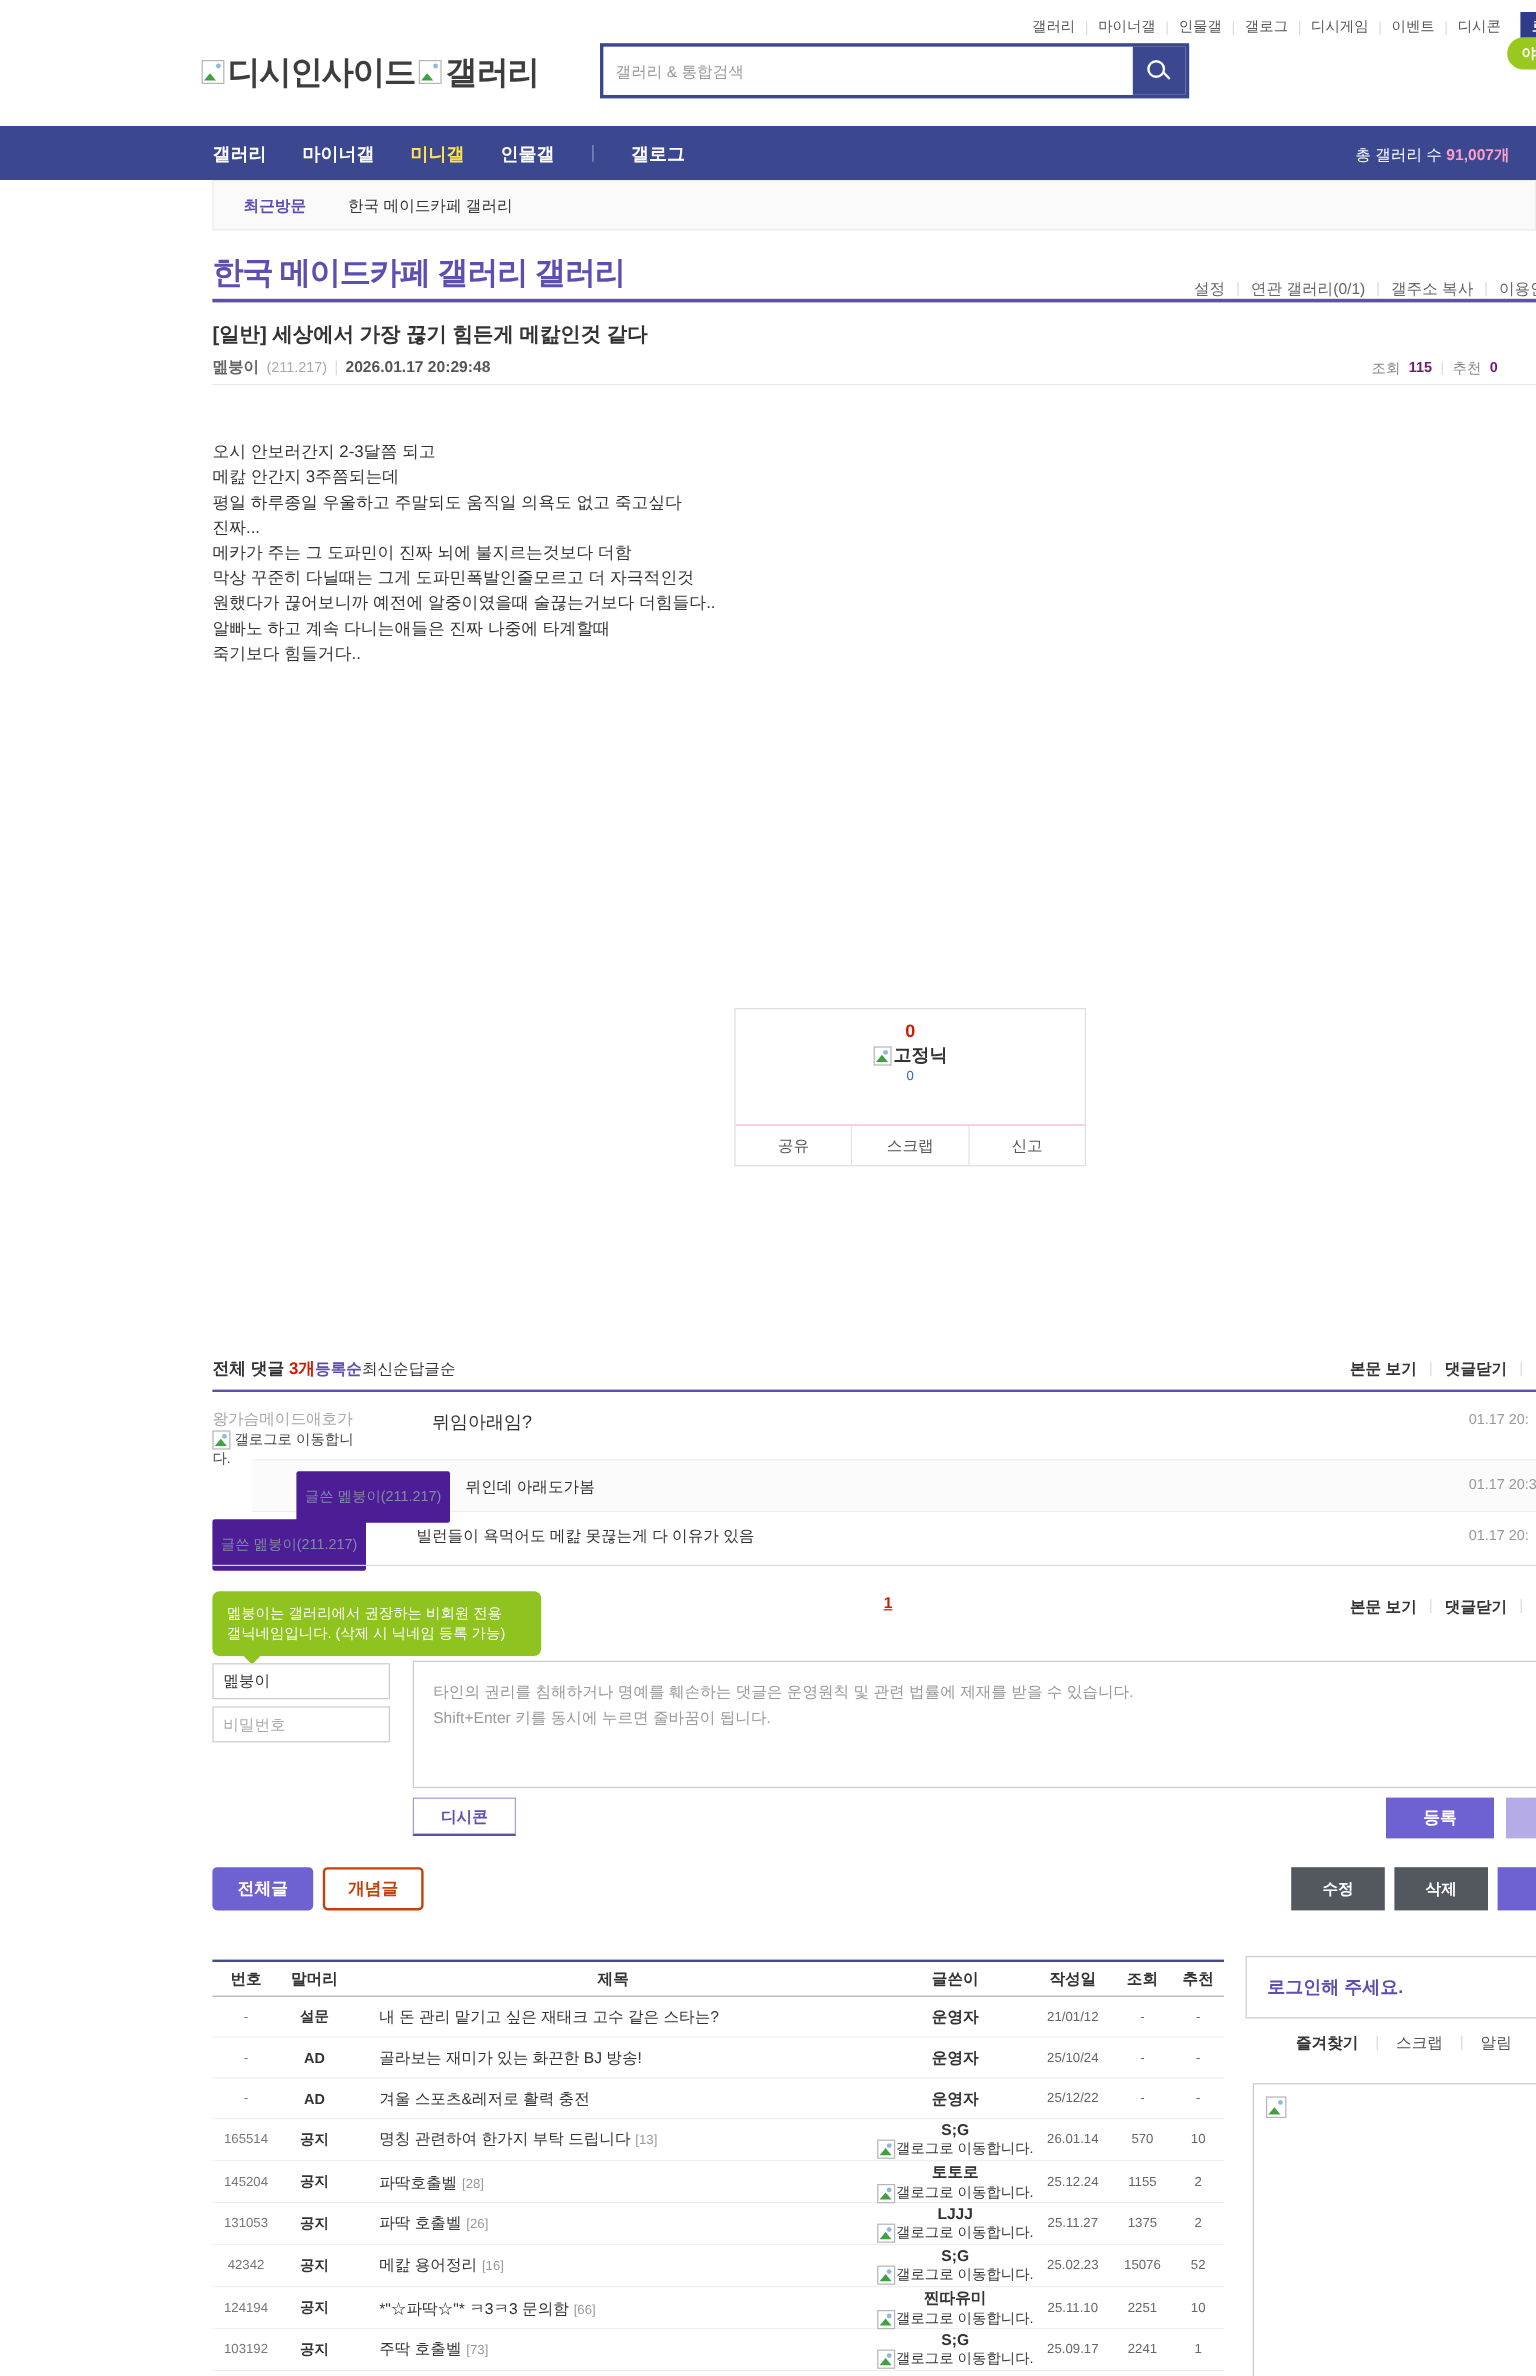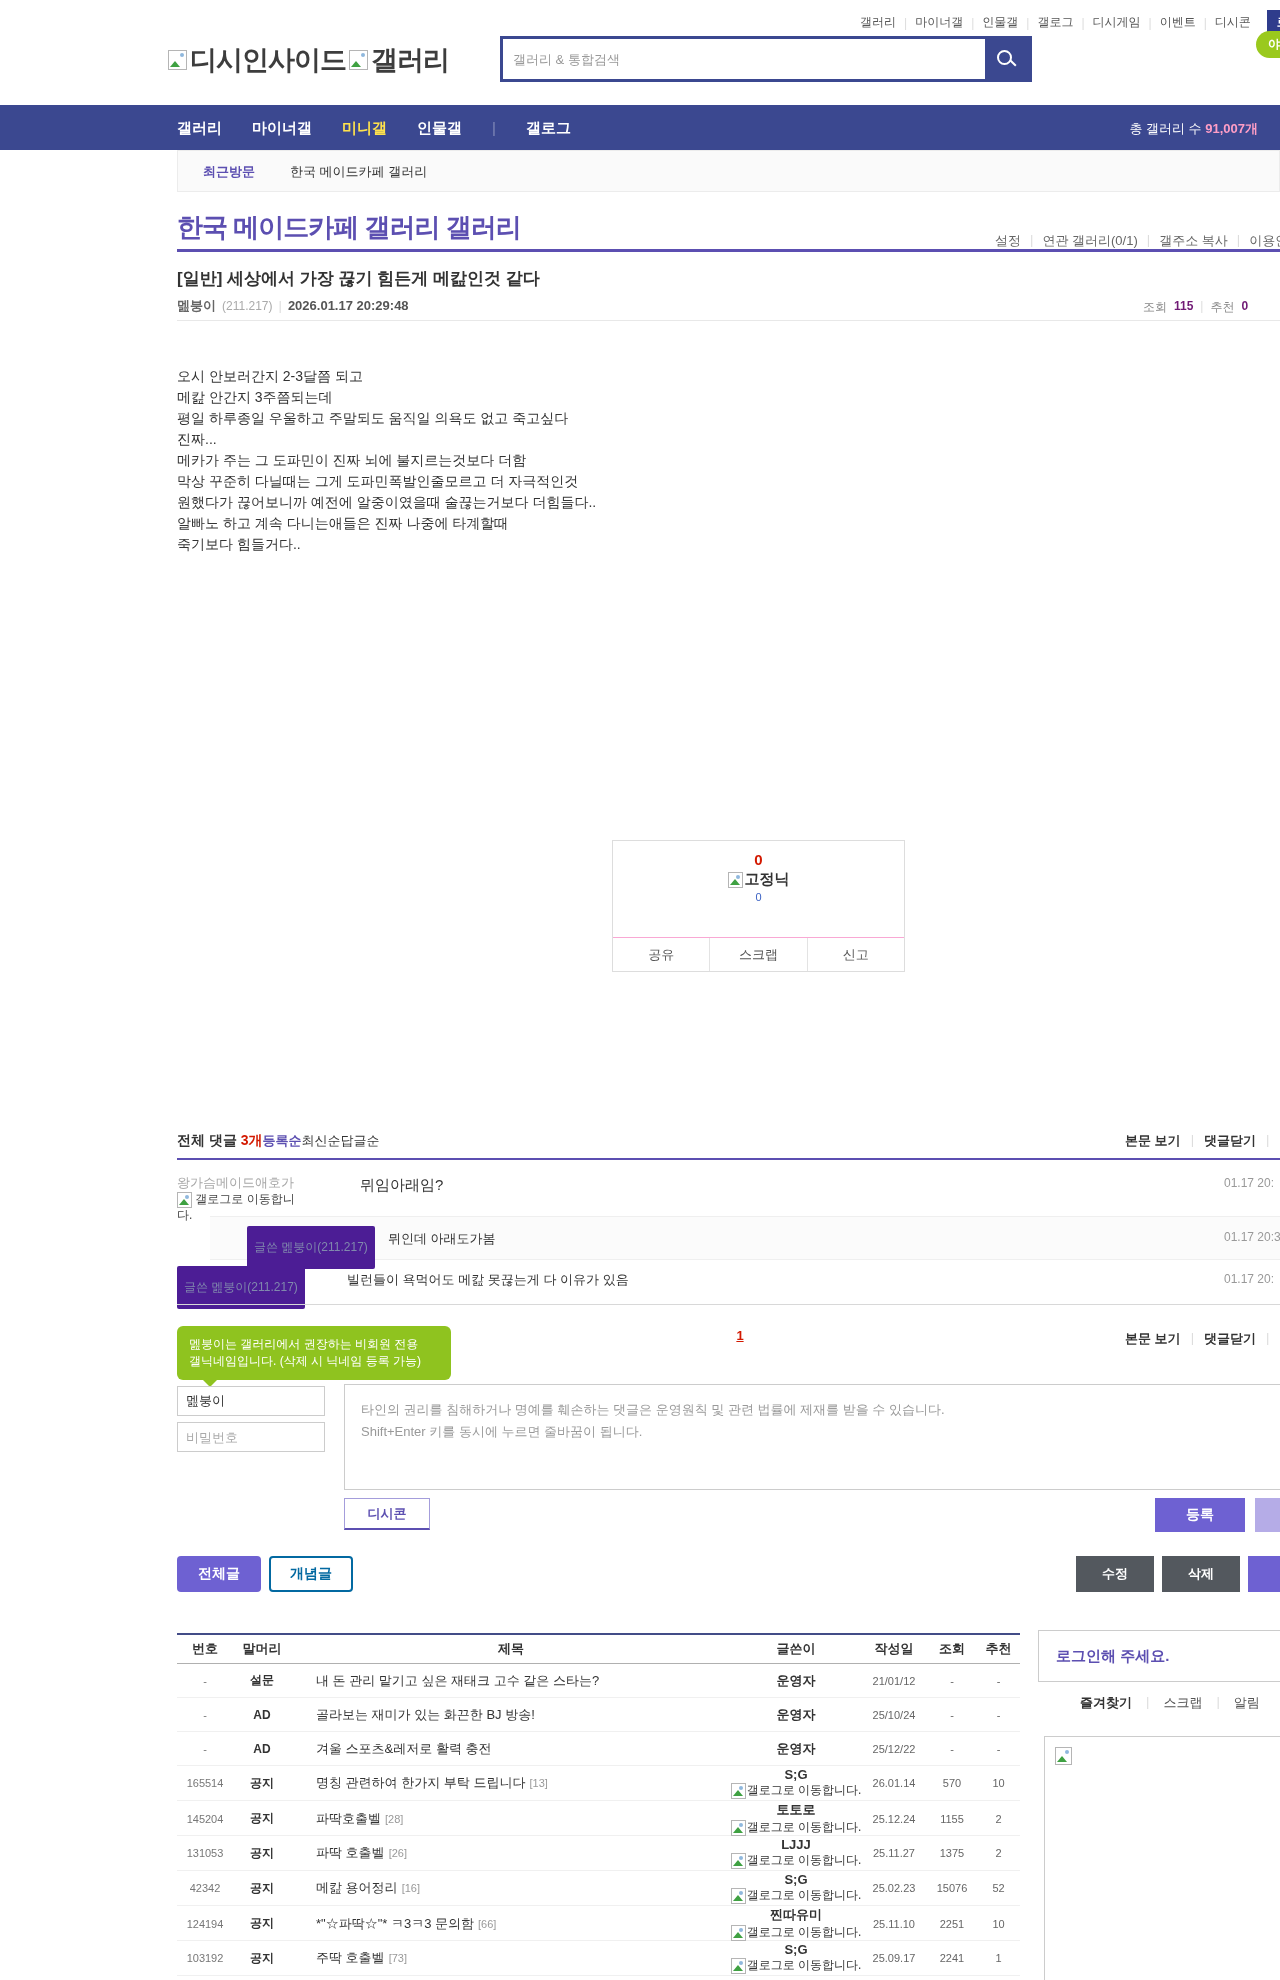--- a/index.html
+++ b/index.html
@@ -15,21 +15,21 @@
   .bimg::after{content:"";position:absolute;right:2px;top:2px;width:4px;height:4px;border-radius:50%;background:#8fb8dd;}
   .bimg.lg{width:17px;height:18px;}
   .bimg.sm{width:13px;height:14px;}
   
   .topmenu{top:10px;left:860px;display:flex;align-items:center;gap:8px;font-size:12px;color:#555;white-space:nowrap;}
   .login-btn{background:#2f3c8c;color:#fff;font-weight:bold;padding:4px 10px;margin-left:8px;cursor:pointer;}
   .night-pill{top:31px;left:1256px;background:#9ac91d;color:#fff;font-size:12px;font-weight:bold;
         padding:5px 12px;border-radius:14px;white-space:nowrap;cursor:pointer;}
   .logo{top:42px;left:168px;display:flex;align-items:center;gap:3px;font-size:27px;font-weight:bold;
         color:#3d3d3d;letter-spacing:-1px;white-space:nowrap;cursor:pointer;}
-  .search{top:36px;left:500px;width:532px;height:46px;border:3px solid #3b4890;display:flex;box-sizing:border-box;background:#fff;}
+  .search{top:36px;left:500px;width:491px;height:46px;border:3px solid #3b4890;display:flex;box-sizing:border-box;background:#fff;}
   .search input{flex:1;border:0;outline:0;padding:0 10px;font-size:13px;font-family:inherit;color:#333;}
   .search input::placeholder{color:#999;}
   .search-btn{width:44px;background:#3b4890;border:0;position:relative;cursor:pointer;}
   .mag{position:absolute;left:12px;top:11px;width:11px;height:11px;border:2px solid #fff;border-radius:50%;}
   .mag::after{content:"";position:absolute;left:10px;top:10px;width:8px;height:2px;background:#fff;transform:rotate(45deg);}
   
   .nav{top:105px;left:0;width:1280px;height:45px;background:#3b4890;}
   .nav-items{position:absolute;left:177px;top:14px;display:flex;gap:30px;font-size:15px;font-weight:bold;color:#fff;white-space:nowrap;}
   .nav-items .active{color:#ffe24c;}
   .nav-sep{color:rgba(255,255,255,.35);font-weight:normal;}
@@ -102,22 +102,22 @@
   .dccon{top:1498px;left:344px;width:86px;height:32px;border:1px solid #a49ddb;border-bottom:2px solid #5c4fb1;
         box-sizing:border-box;background:#fff;color:#5c4fb1;font-weight:bold;font-size:13px;
         display:flex;align-items:center;justify-content:center;cursor:pointer;}
   .submit{top:1498px;left:1155px;width:90px;height:34px;background:#6e61d2;color:#fff;font-weight:bold;font-size:14px;
         display:flex;align-items:center;justify-content:center;cursor:pointer;}
   .submit2{top:1498px;left:1255px;width:80px;height:34px;background:#b5ace7;color:#fff;font-weight:bold;font-size:14px;
         display:flex;align-items:center;justify-content:center;cursor:pointer;}
   
   .btn{display:flex;align-items:center;justify-content:center;cursor:pointer;}
   .btn-all{top:1556px;left:177px;width:84px;height:36px;background:#6e61d2;border-radius:4px;color:#fff;font-weight:bold;font-size:14px;}
-  .btn-concept{top:1556px;left:269px;width:84px;height:36px;background:#fff;border:2px solid #0369a1;box-sizing:border-box;
-        border-radius:4px;color:#0369a1;font-weight:bold;font-size:14px;}
+  .btn-concept{top:1556px;left:269px;width:84px;height:36px;background:#fff;border:2px solid #c2410c;box-sizing:border-box;
+        border-radius:4px;color:#c2410c;font-weight:bold;font-size:14px;}
   .btn-edit{top:1556px;left:1076px;width:78px;height:36px;background:#53585e;color:#fff;font-size:13px;font-weight:bold;}
   .btn-del{top:1556px;left:1162px;width:78px;height:36px;background:#53585e;color:#fff;font-size:13px;font-weight:bold;}
   .btn-sliver{top:1556px;left:1248px;width:80px;height:36px;background:#6e61d2;}
   
   .board{top:1633px;left:177px;width:843px;}
   .brow{display:grid;grid-template-columns:56px 58px 440px 130px 66px 50px 43px;align-items:center;
         border-bottom:1px solid #f0f0f0;cursor:pointer;}
   .bhead{height:28px;border-top:2px solid #434c87;border-bottom:1px solid #b0b0b0;cursor:default;}
   .bhead div{text-align:center;font-size:13px;font-weight:bold;color:#333;}
   .r-ad{height:33px;}

